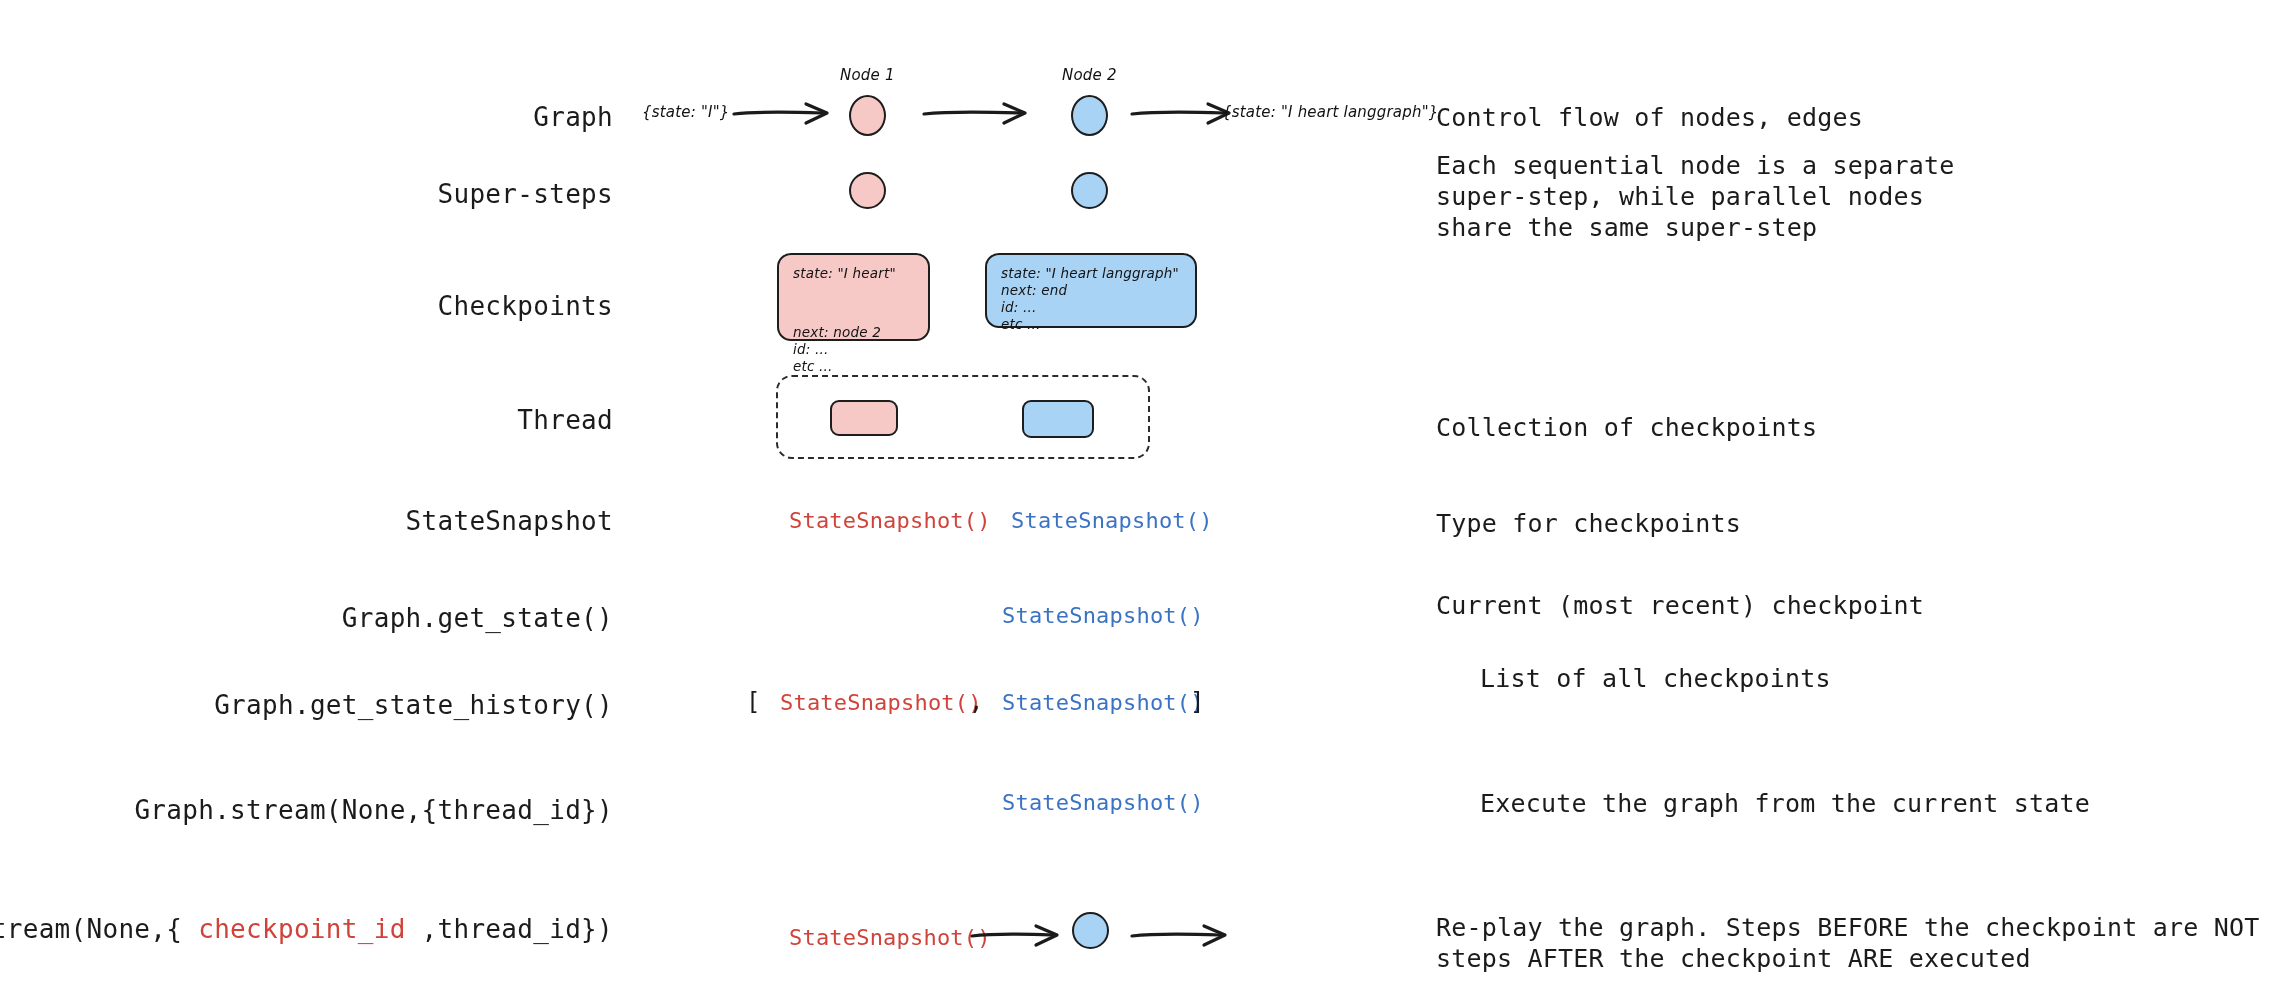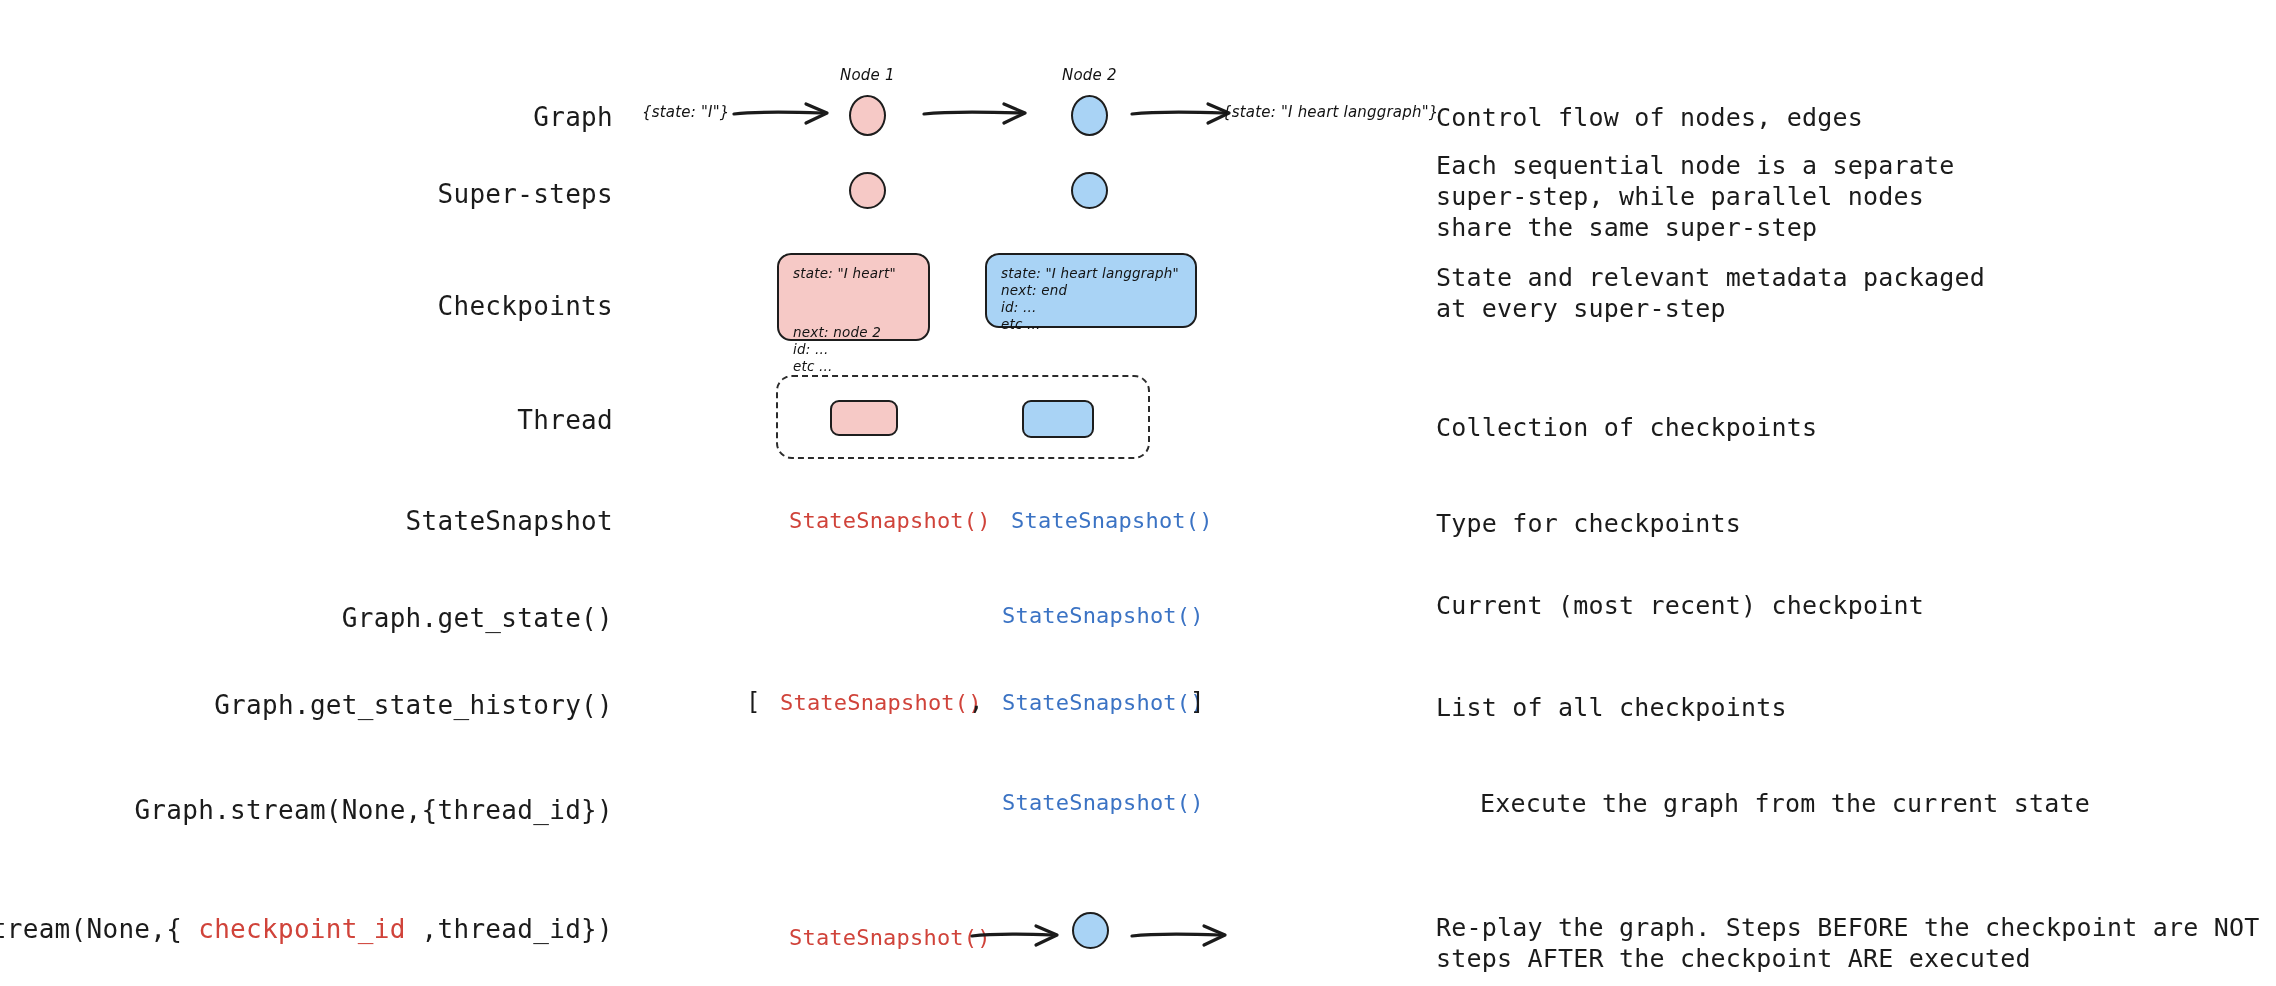--- a/index.html
+++ b/index.html
@@ -137,30 +137,28 @@
   <div class="row-label" style="top:795px;">Graph.stream(None,{thread_id})</div>
 
   <div class="row-label" style="top:914px;"><span>Graph.stream(None,{ </span><span class="hl-red">checkpoint_id</span><span> ,thread_id})</span></div>
 
   <div class="row-desc" style="top:102px;">Control flow of nodes, edges</div>
 
   <div class="row-desc" style="top:150px;">Each sequential node is a separate
 super-step, while parallel nodes
 share the same super-step</div>
 
-  <div class="row-desc" style="top:262px;">State and relevant metadata packaged
-at every super-step</div>
 
   <div class="row-desc" style="top:412px;text-align:right;">Collection of checkpoints</div>
 
   <div class="row-desc" style="top:508px;">Type for checkpoints</div>
 
   <div class="row-desc" style="top:590px;">Current (most recent) checkpoint</div>
 
-  <div class="row-desc" style="top:692px;">List of all checkpoints</div>
+  <div class="row-desc" style="top:663px;margin-left:44px;">List of all checkpoints</div>
 
   <div class="row-desc" style="top:788px;margin-left:44px;">Execute the graph from the current state</div>
 
   <div class="row-desc" style="top:912px;">Re-play the graph. Steps BEFORE the checkpoint are NOT executed,
 steps AFTER the checkpoint ARE executed</div>
 
   <div class="hand" style="left:642px; top:103px;">{state: "I"}</div>
 
   <svg class="arrow" style="left:730px; top:98px;" width="110" height="28" viewBox="0 0 110 28">
     <path d="M4,16 C30,13 62,14 92,15" stroke="#1b1b1b" stroke-width="3.2" fill="none" stroke-linecap="round"></path>

